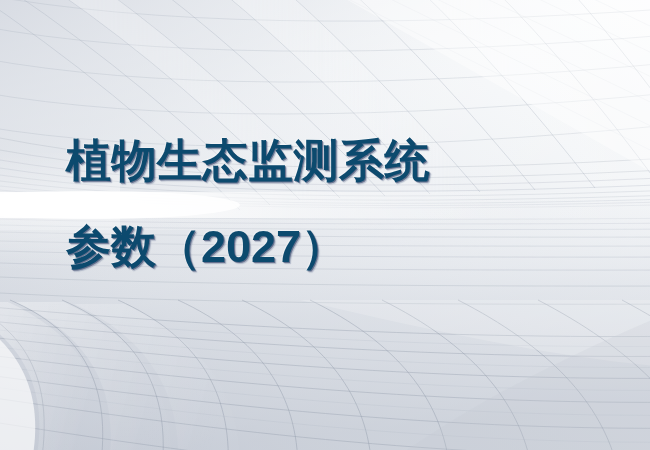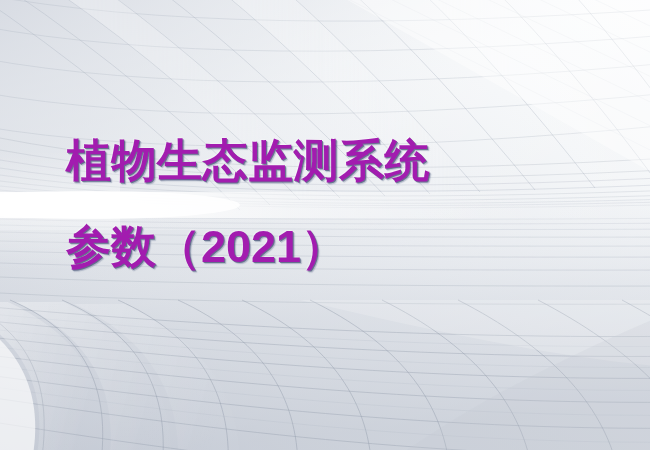--- a/index.html
+++ b/index.html
@@ -27,21 +27,21 @@
     left: 0;
     top: 0;
     width: 650px;
     height: 450px;
     box-sizing: border-box;
     padding-left: 66px;
     padding-top: 118px;
     pointer-events: none;
   }
   .title-line {
-    color: #a21caf;
+    color: #0c4a6e;
     font-size: 45px;
     font-weight: bold;
     line-height: 86px;
     letter-spacing: 0.5px;
     white-space: nowrap;
     text-shadow:
        1px 1px 0 rgba(40,55,95,0.55),
        2px 2px 1px rgba(60,75,115,0.30),
       -1px -1px 0 rgba(255,255,255,0.30);
   }
@@ -226,16 +226,16 @@
 
       <path d="M 330 -10 L 700 -10 L 700 200 Z" fill="#ffffff" opacity="0.42"></path>
 
       <path d="M 380 470 L 700 470 L 700 300 C 600 340 470 400 380 470 Z" fill="#c3c9d3" opacity="0.22"></path>
 
     </g>
   </svg>
 
   <div id="title-block">
     <div class="title-line">植物生态监测系统</div>
-    <div class="title-line second">参数（2021）</div>
+    <div class="title-line second">参数（2027）</div>
   </div>
 
 </div>
 
 </body></html>

